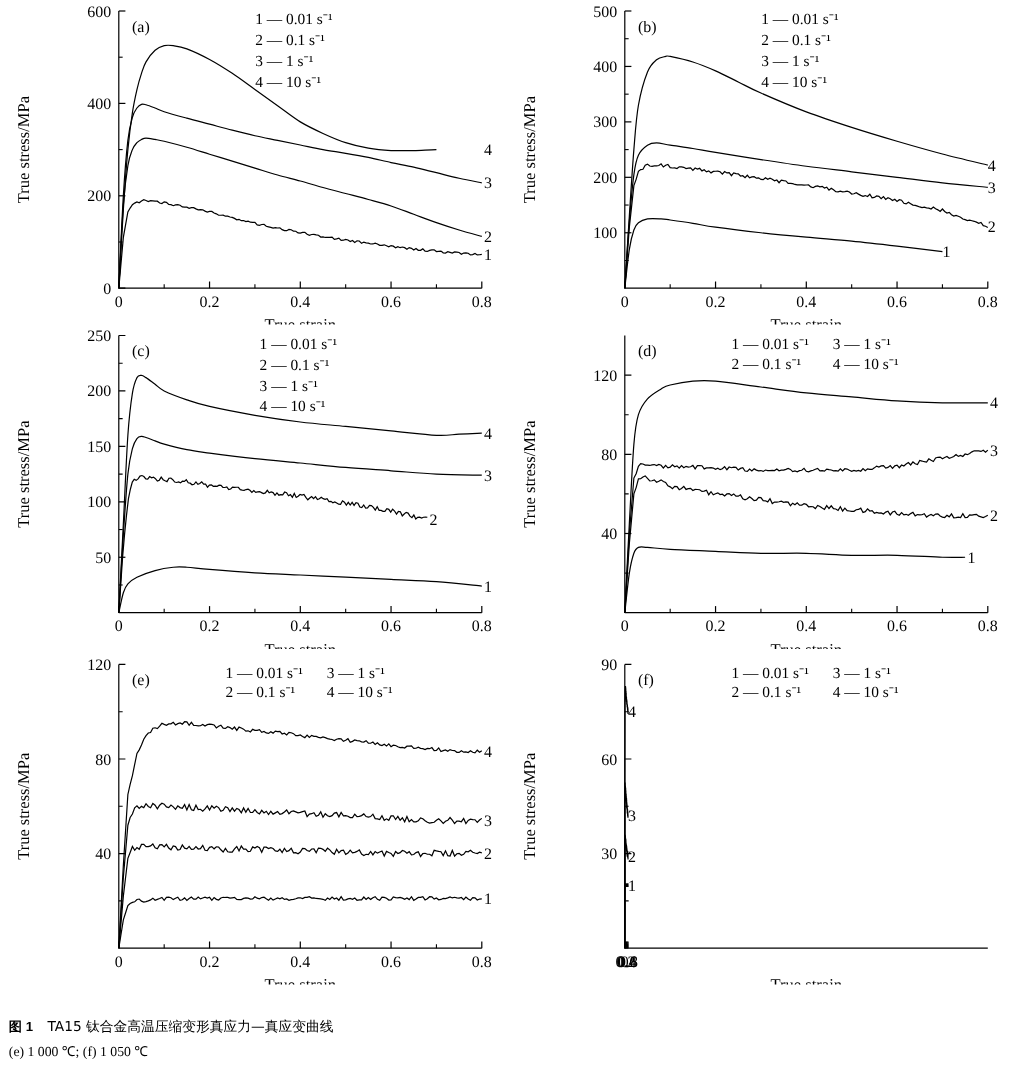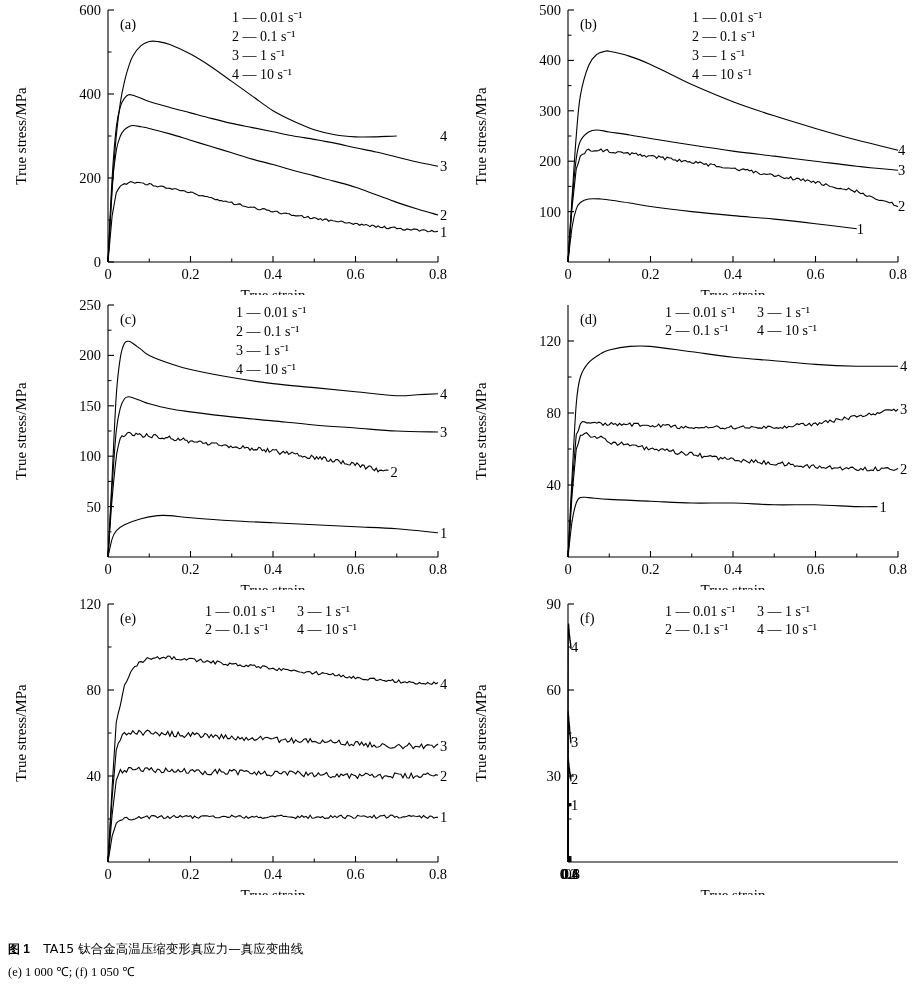--- a/index.html
+++ b/index.html
@@ -309,14 +309,14 @@
         <text x="110.95166666666667" y="62" font-size="14.5">4</text>
       </svg>
     </div>
 </div>
 
 <div class="cap">
   <div class="line">
     <b class="cn">图 1</b>
     <span class="cn" style="padding-left:10px">TA15 钛合金高温压缩变形真应力—真应变曲线</span>
   </div>
-  <div class="line" style="margin-top:3px;padding-bottom:8px">(e) 1 000 ℃; (f) 1 050 ℃</div>
+  <div class="line" style="margin-top:3px;padding-bottom:24px">(e) 1 000 ℃; (f) 1 050 ℃</div>
 </div>
 
 </body></html>

